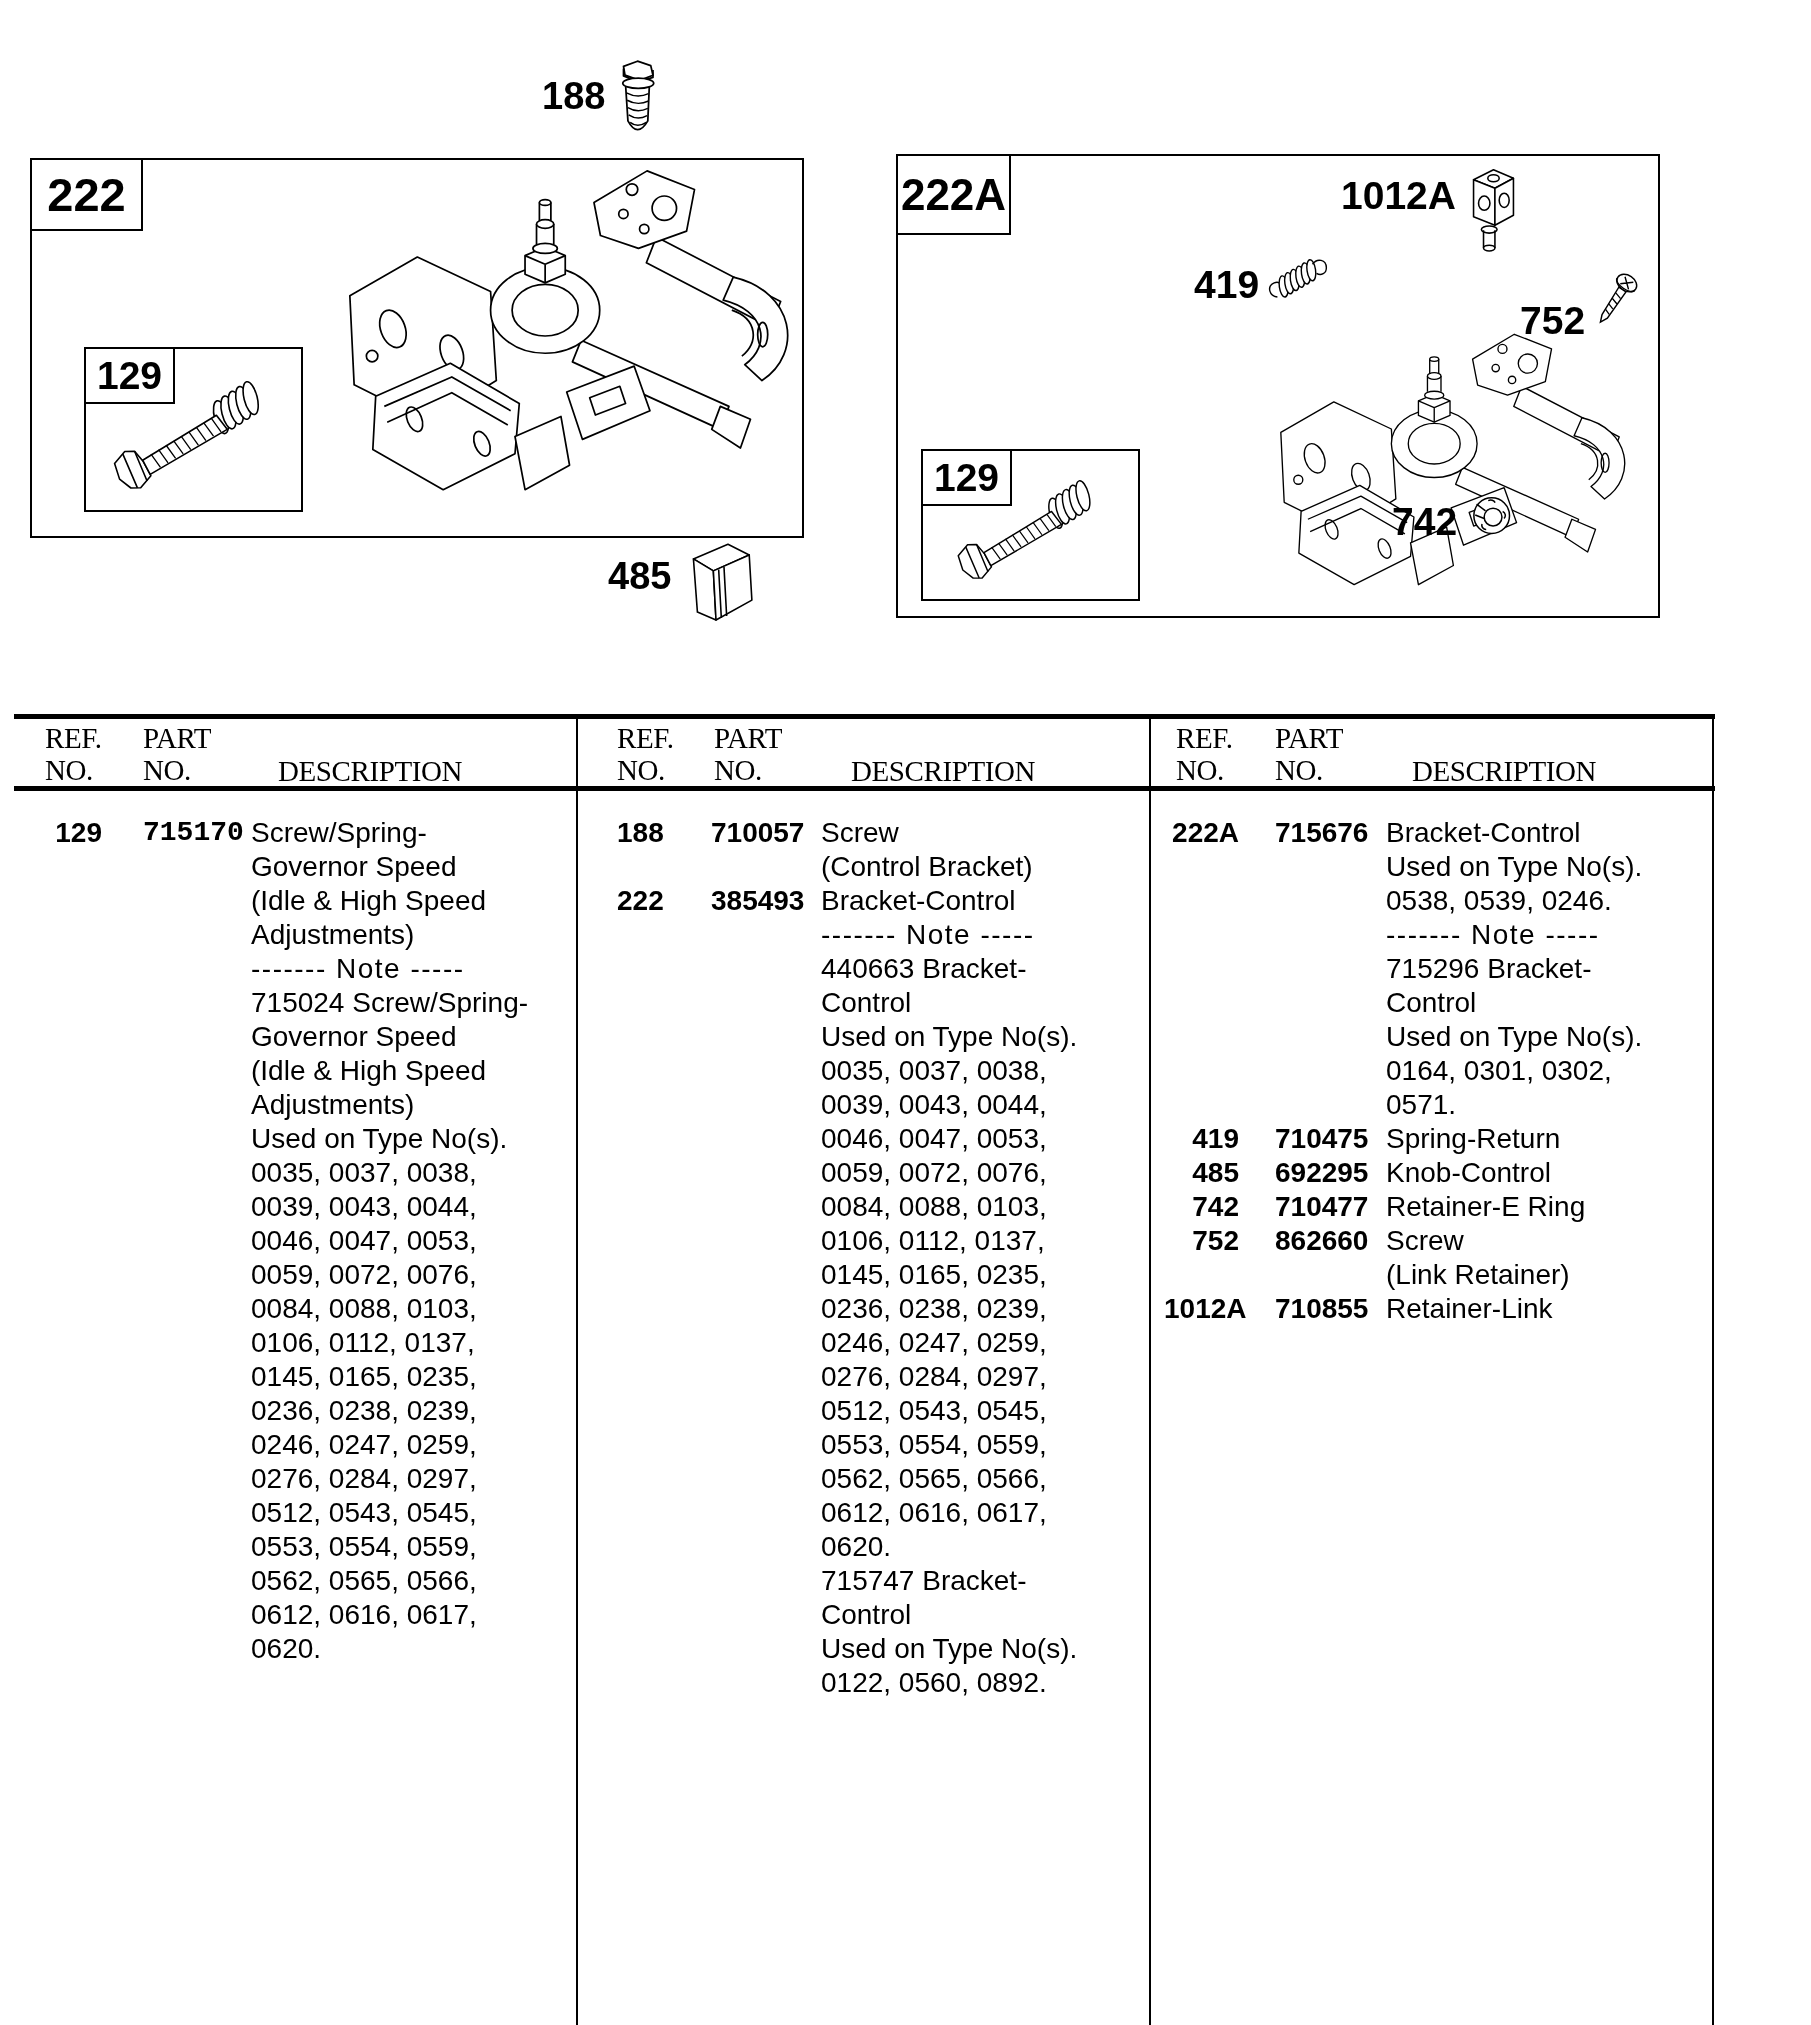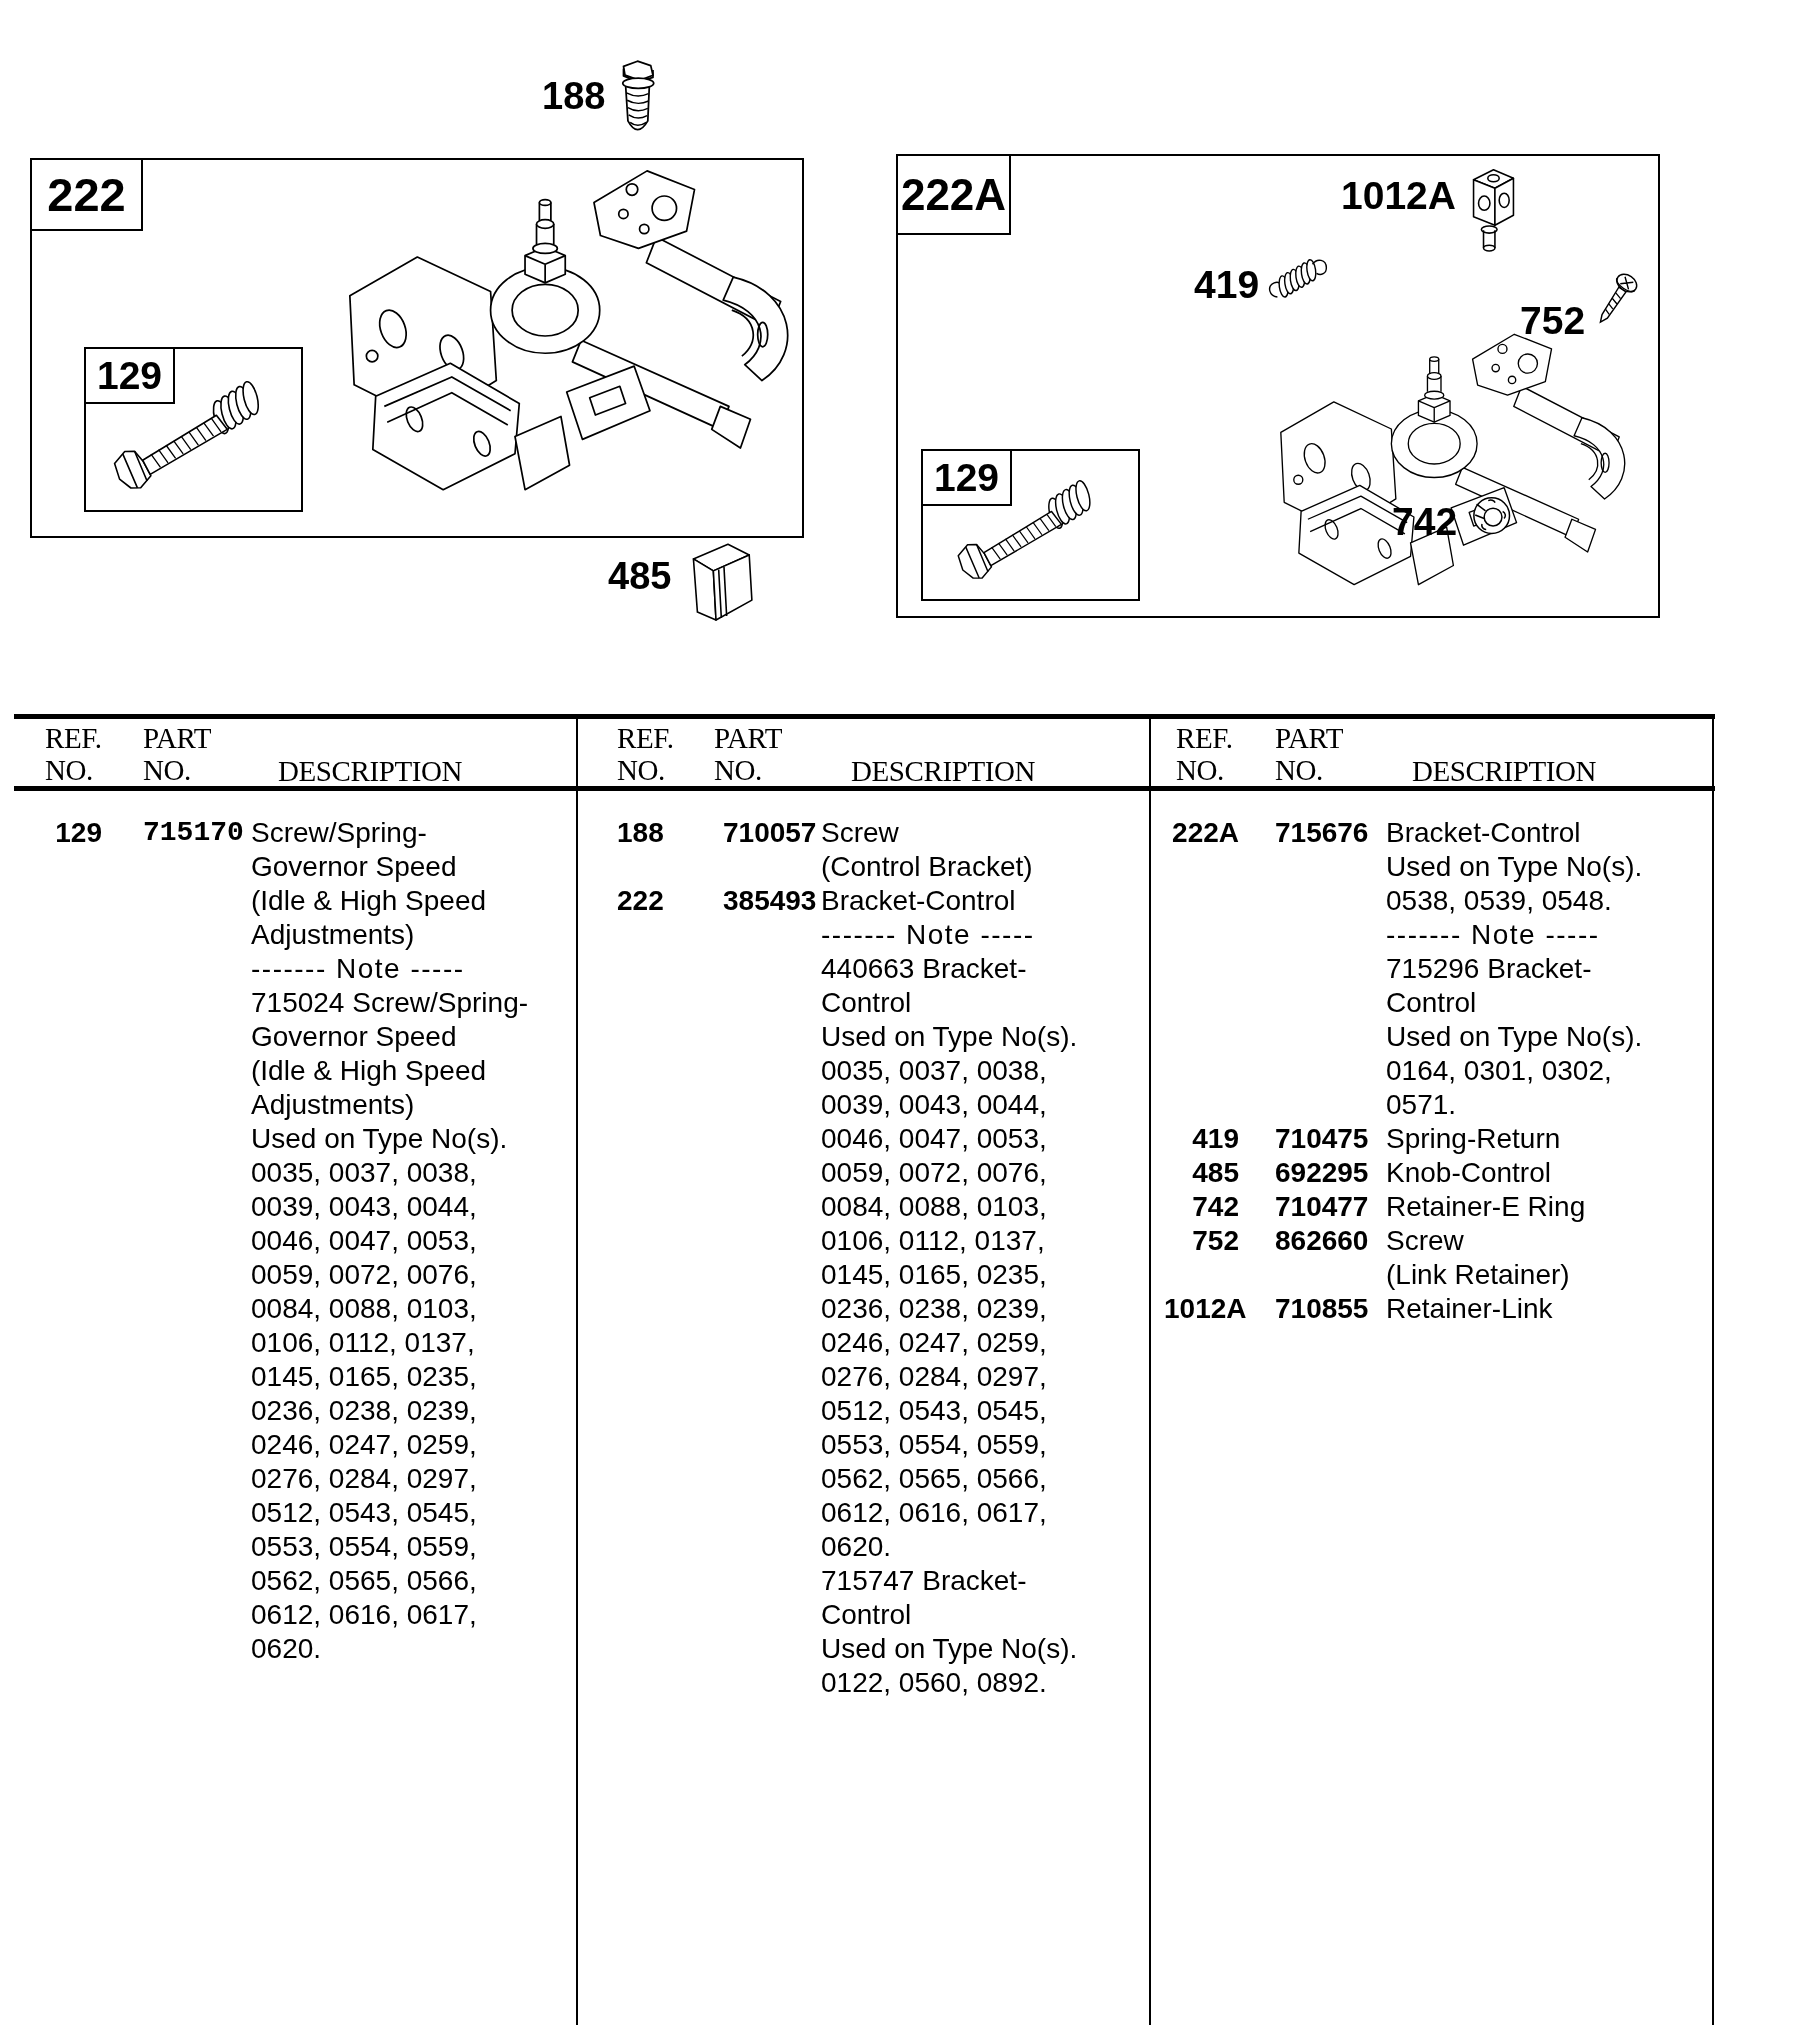--- a/index.html
+++ b/index.html
@@ -23,21 +23,21 @@
   .hdr { position:absolute; font-size:29px; line-height:32px; letter-spacing:-0.4px;font-family:Liberation Serif, serif; }
   
   .tcol { position:absolute; font-size:28px; line-height:34px; }
   .entry { display:grid; align-items:start; }
   .tcol-0 .entry { grid-template-columns:57px 149px 1fr; }
   .tcol-1 .entry { grid-template-columns:45px 159px 1fr; }
   .tcol-2 .entry { grid-template-columns:75px 147px 1fr; }
   .entry .ref  { font-weight:bold; text-align:right; }
   .entry .part { font-weight:bold; }
   .tcol-0 .entry .part { padding-left:41px;font-family:Liberation Mono, monospace; }
-  .tcol-1 .entry .part { padding-left:49px;margin-left:12px; }
+  .tcol-1 .entry .part { padding-left:49px; }
   .tcol-2 .entry .part { padding-left:36px; }
   .dline b { font-weight:normal; }
   .dline b.note { letter-spacing:1.5px; }
 </style>
 </head>
 <body>
 
 <svg width="0" height="0" style="position:absolute" aria-hidden="true">
   <defs>
     <symbol id="sym-hexscrew" viewBox="0 0 60 110">
@@ -335,21 +335,21 @@
         </div>
       </div>
     </div>
   <div class="tcol tcol-2" style="left:1164px; top:816px; width:540px;">
       <div class="entry">
         <div class="ref">222A</div>
         <div class="part">715676</div>
         <div class="desc">
           <div class="dline"><span>Bracket-Control</span></div>
           <div class="dline"><span>Used on Type No(s).</span></div>
-          <div class="dline"><span>0538, 0539, 0548.</span></div>
+          <div class="dline"><span>0538, 0539, 0246.</span></div>
           <div class="dline"><b class="note">------- Note -----</b></div>
           <div class="dline"><b>715296</b><span> Bracket-</span></div>
           <div class="dline"><span>Control</span></div>
           <div class="dline"><span>Used on Type No(s).</span></div>
           <div class="dline"><span>0164, 0301, 0302,</span></div>
           <div class="dline"><span>0571.</span></div>
         </div>
       </div>
       <div class="entry">
         <div class="ref">419</div>

